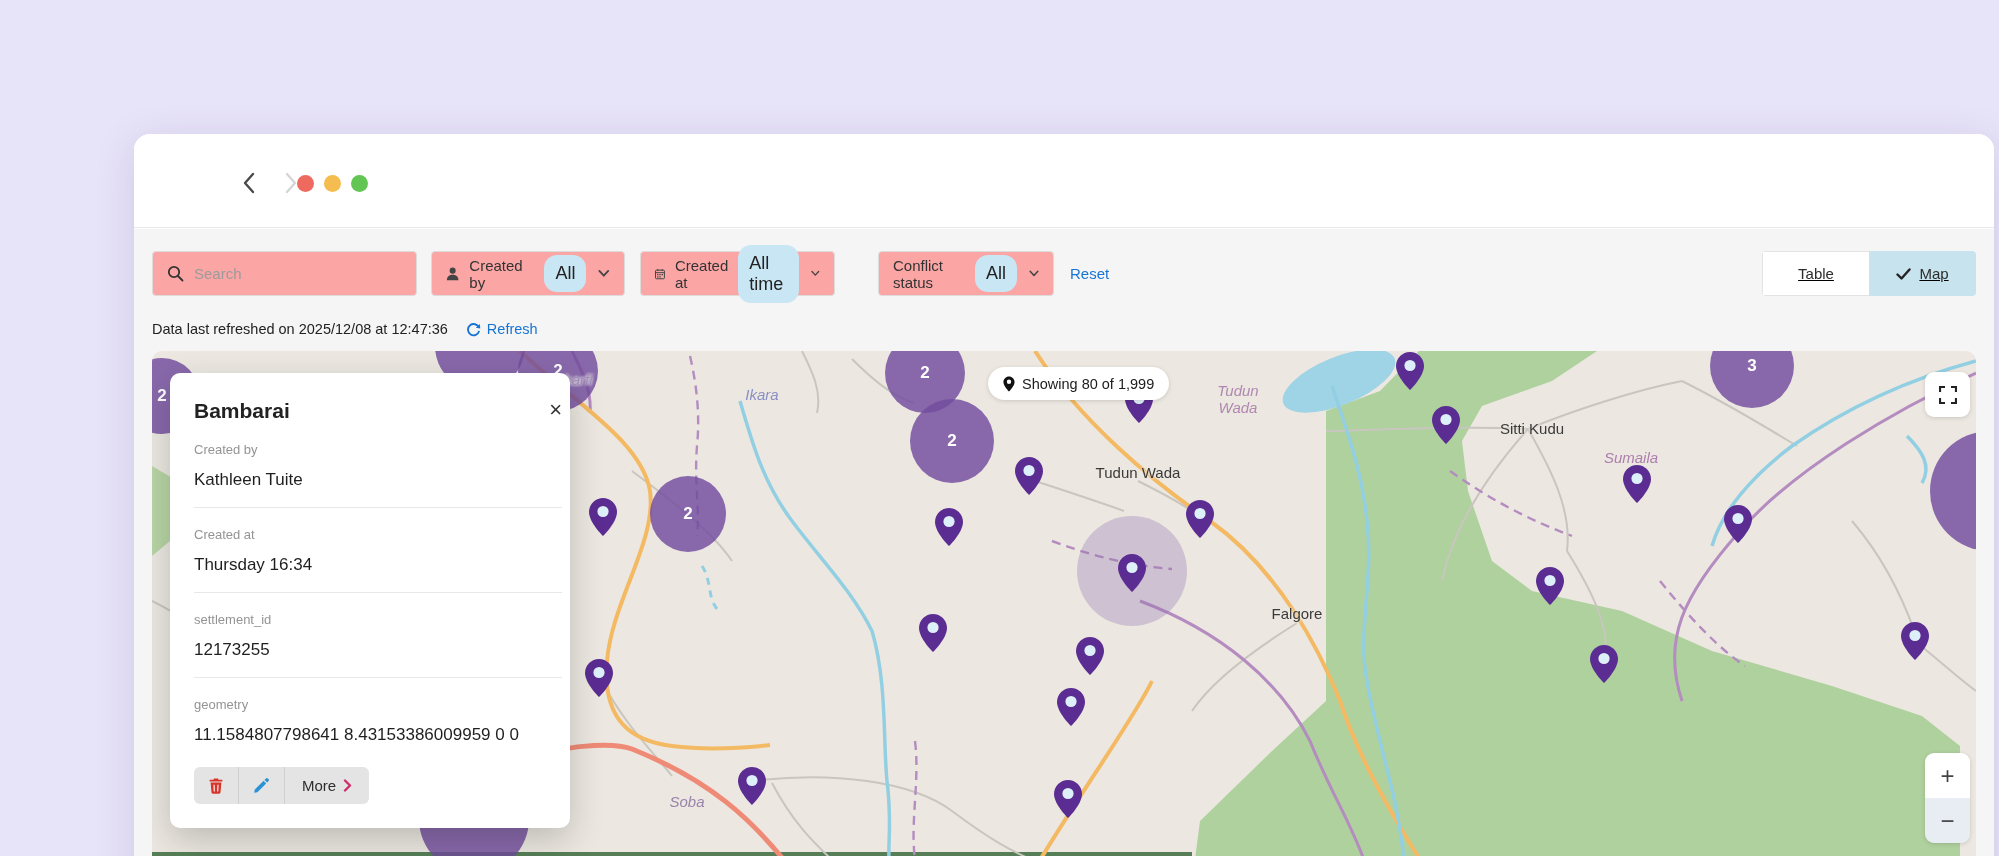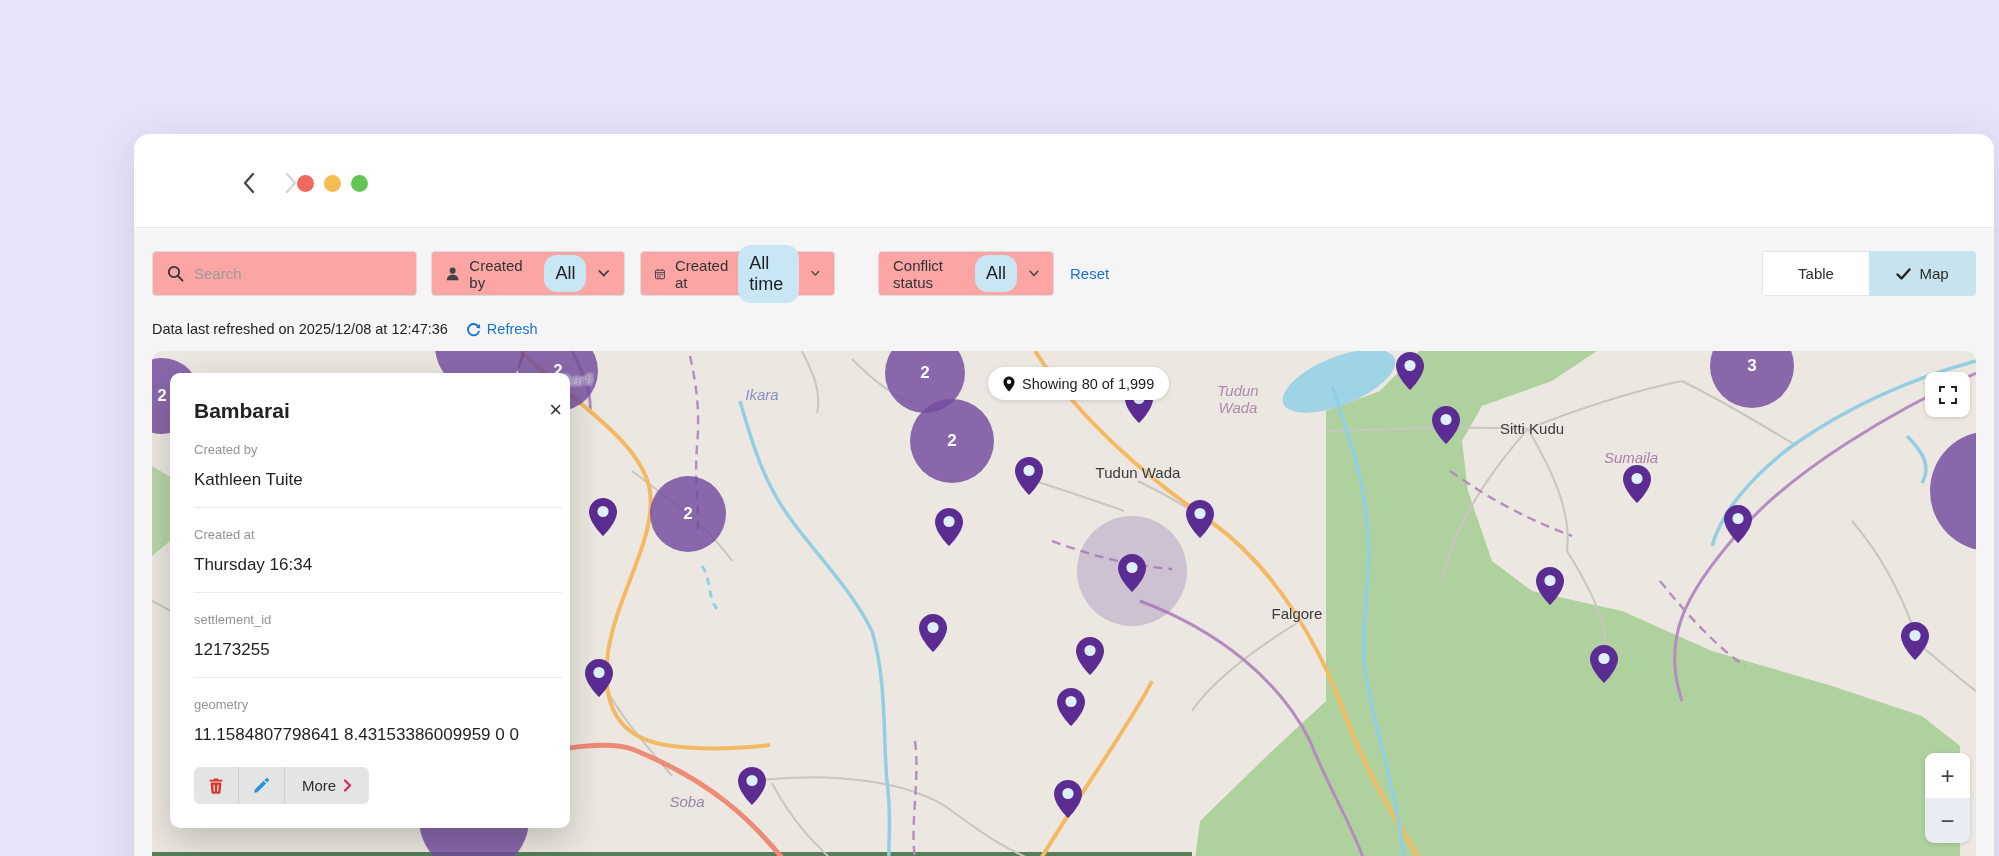--- a/index.html
+++ b/index.html
@@ -26,21 +26,21 @@
   .pill { background:#c9e6f4; border-radius:13px; padding:8px 11px; font-size:18px; color:#222; }
   .chev-down { width:13px; height:9px; margin-left:2px; }
   .search-box { left:18px; width:265px; }
   .search-box input { border:none; outline:none; font-size:15px; color:#333; width:190px;
     font-family:"Liberation Sans", sans-serif; background:transparent; }
   .search-box input::placeholder { color:#9b9b9b; }
   .reset-link { position:absolute; left:936px; top:22px; height:45px; display:flex;
     align-items:center; color:#1674d4; font-size:15px; cursor:pointer; }
 
   .toggle { position:absolute; top:22px; left:1628px; display:flex; border-radius:4px;
-    overflow:hidden; height:45px; }
+    overflow:hidden; height:45px;text-decoration:underline; }
   .toggle .seg { width:107px; display:flex; align-items:center; justify-content:center;
     gap:8px; font-size:15px; color:#2b2b2b; }
   .seg-table { background:#fff; border:1px solid #e3e3e3; border-right:none; }
   .seg-map { background:#c7e3ee; }
 
   .refresh-row { position:absolute; left:18px; top:92px; display:flex; align-items:center;
     gap:18px; font-size:14.5px; color:#222; }
   .refresh-link { color:#1674d4; display:flex; align-items:center; gap:6px; cursor:pointer; }
 
   

